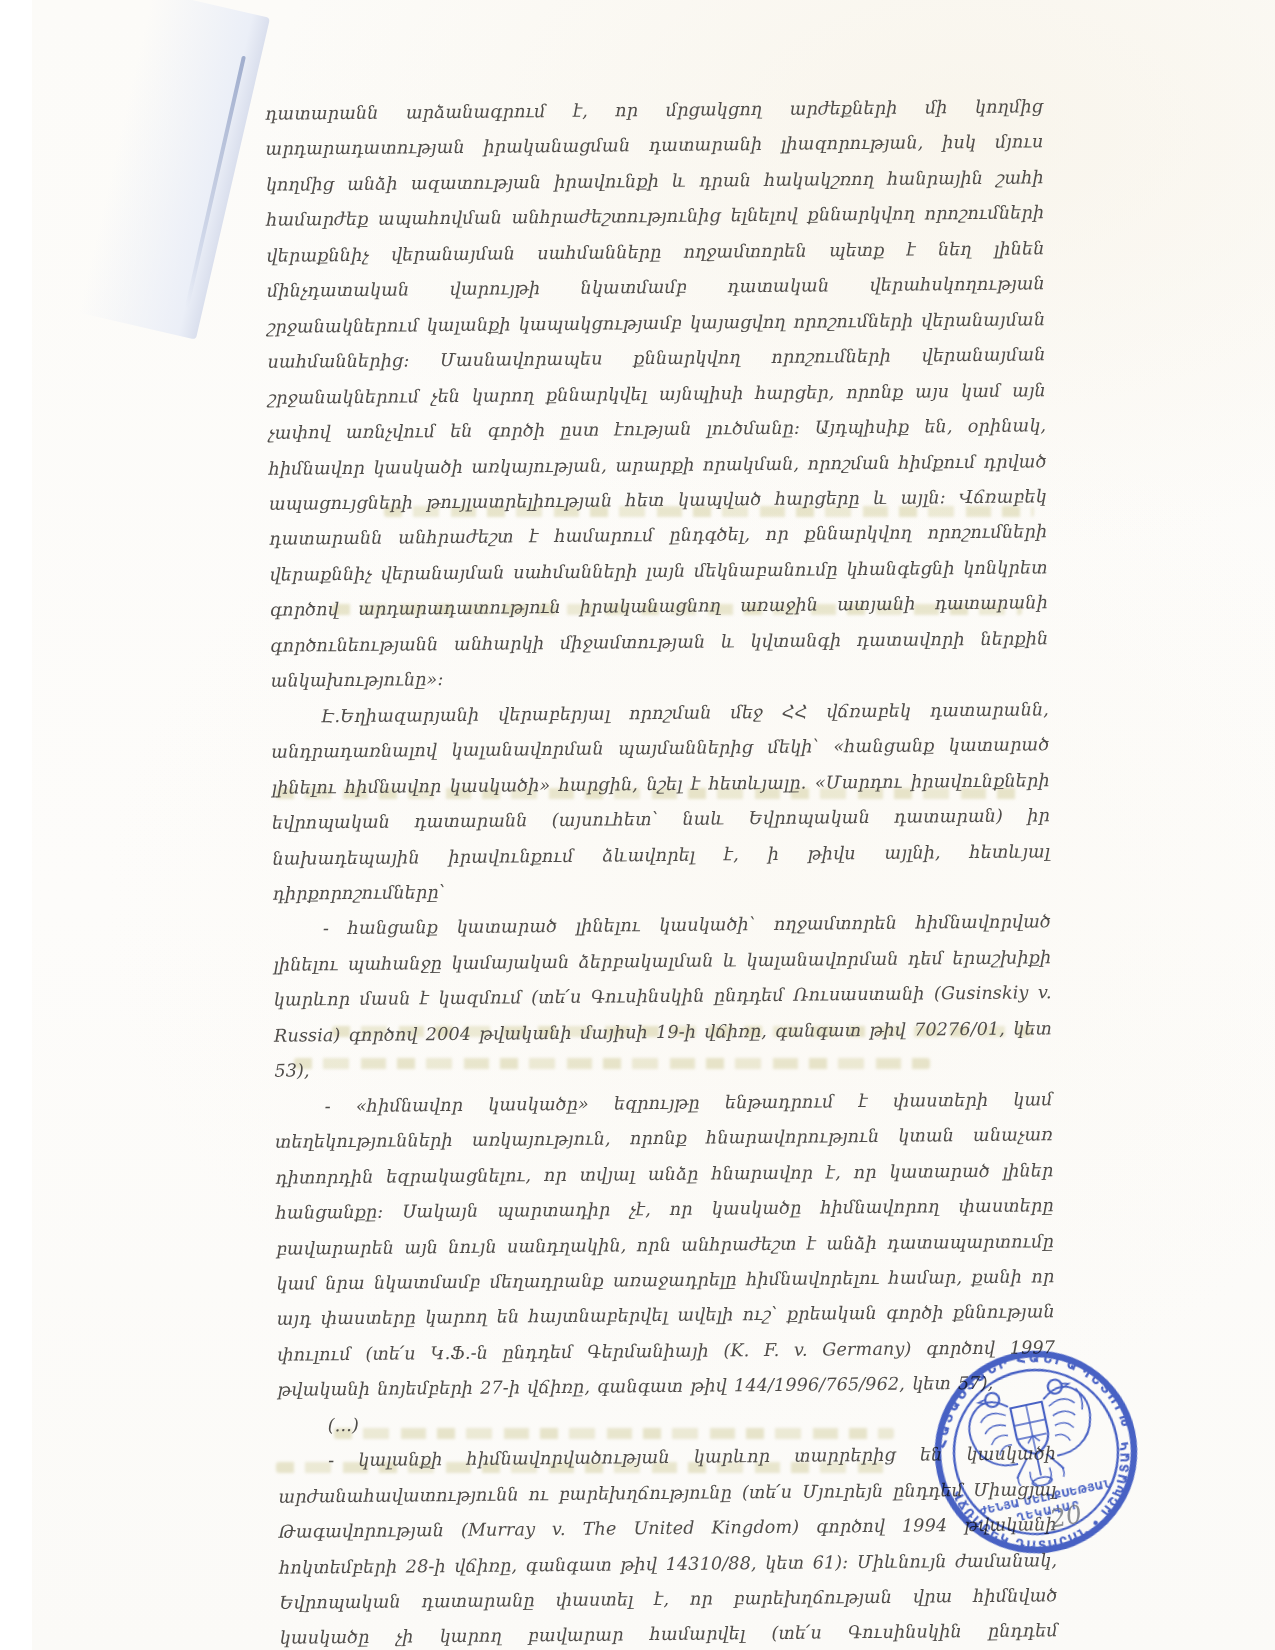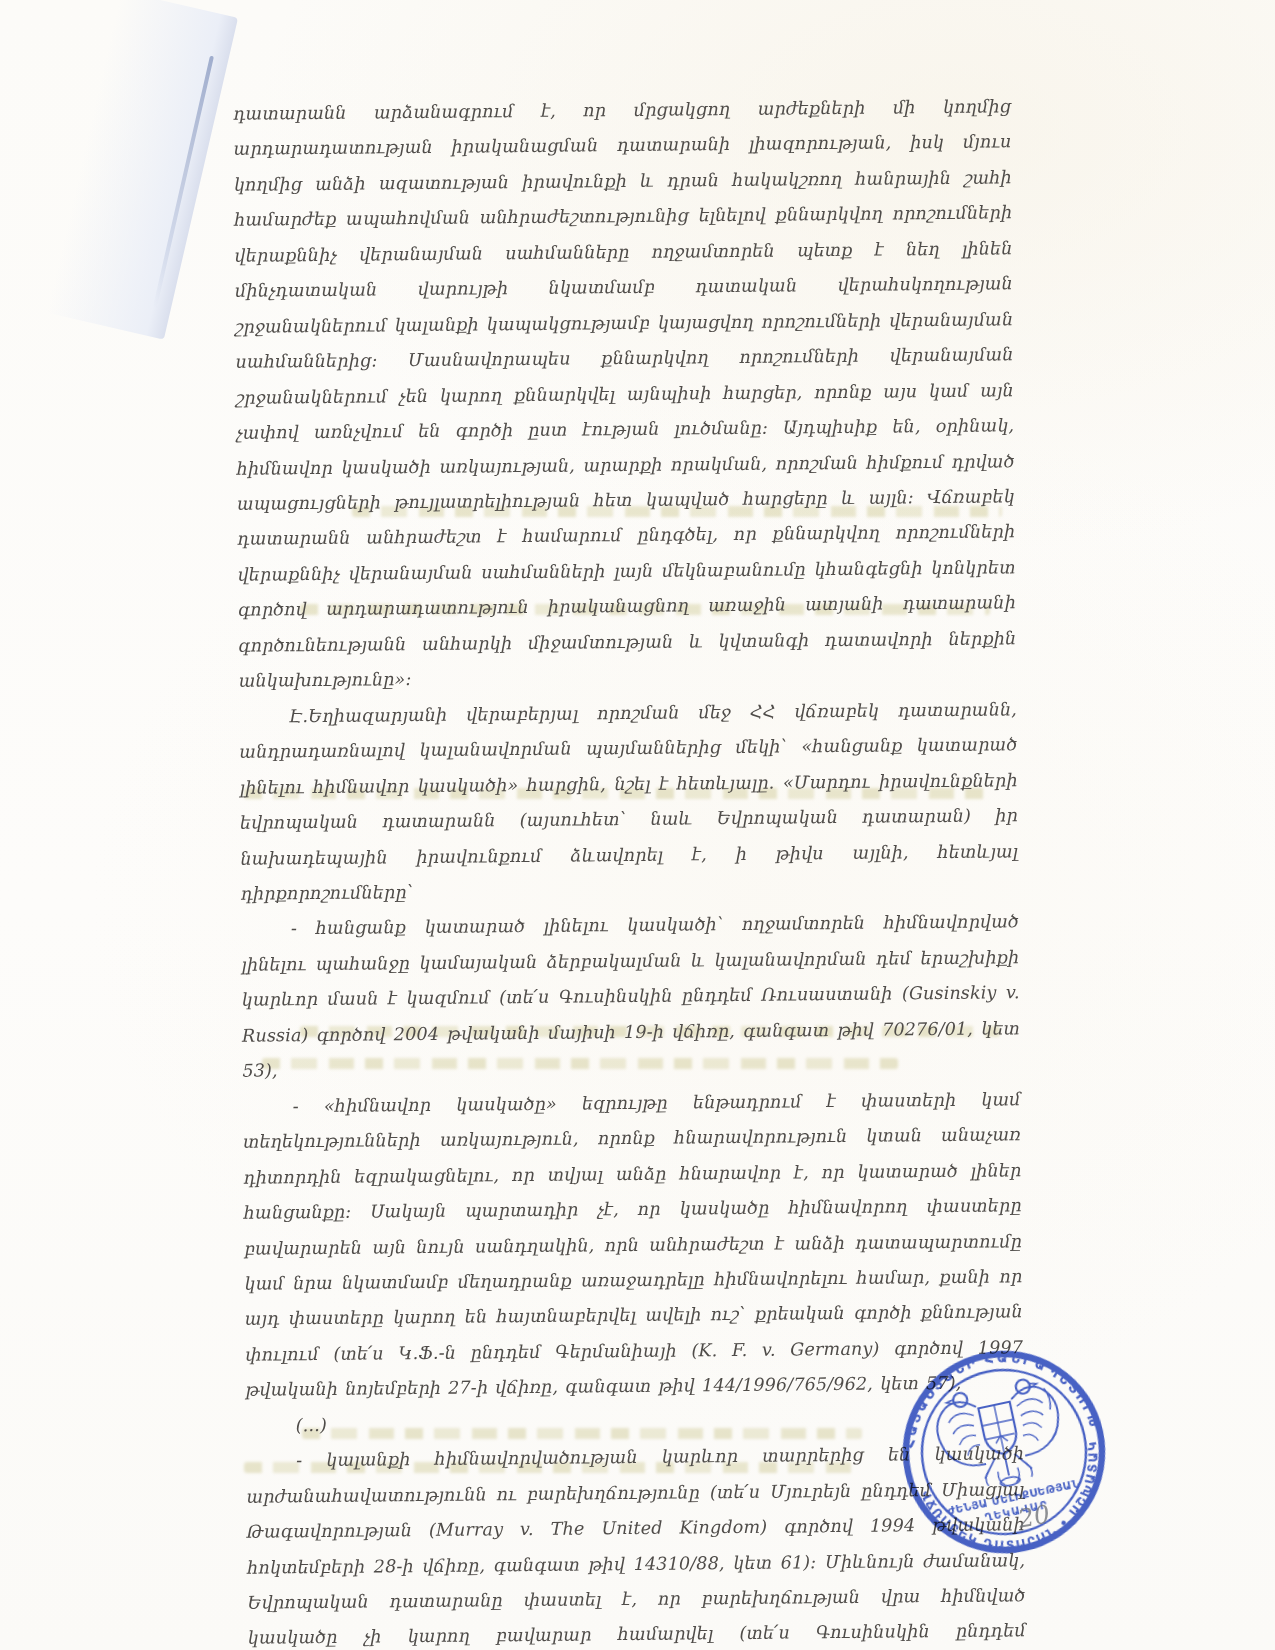--- a/index.html
+++ b/index.html
@@ -7,20 +7,21 @@
     width:1275px;height:1650px;position:relative;overflow:hidden;
     background:#ffffff;
     font-family:"DejaVu Serif","DejaVu Sans",serif;
   }
   .page{
     position:absolute;inset:0;
     background:
       radial-gradient(1000px 600px at 75% 8%, rgba(246,240,226,.55), rgba(246,240,226,0) 70%),
       radial-gradient(900px 700px at 60% 55%, rgba(248,244,233,.35), rgba(248,244,233,0) 75%),
       linear-gradient(180deg,#fcfbf8 0%,#fdfcfa 55%,#fbfaf7 100%);
+    margin-left: 32px;
   }
   
   .fold-wedge{
     position:absolute;left:118px;top:18px;width:120px;height:330px;
     transform:rotate(13deg);transform-origin:top right;
     background:linear-gradient(90deg, rgba(244,246,250,0) 0%, rgba(234,238,247,.95) 85%, rgba(214,220,236,.9) 100%);
     border-radius:4px;
   }
   .fold-line{
     position:absolute;left:210px;top:56px;width:4px;height:258px;

